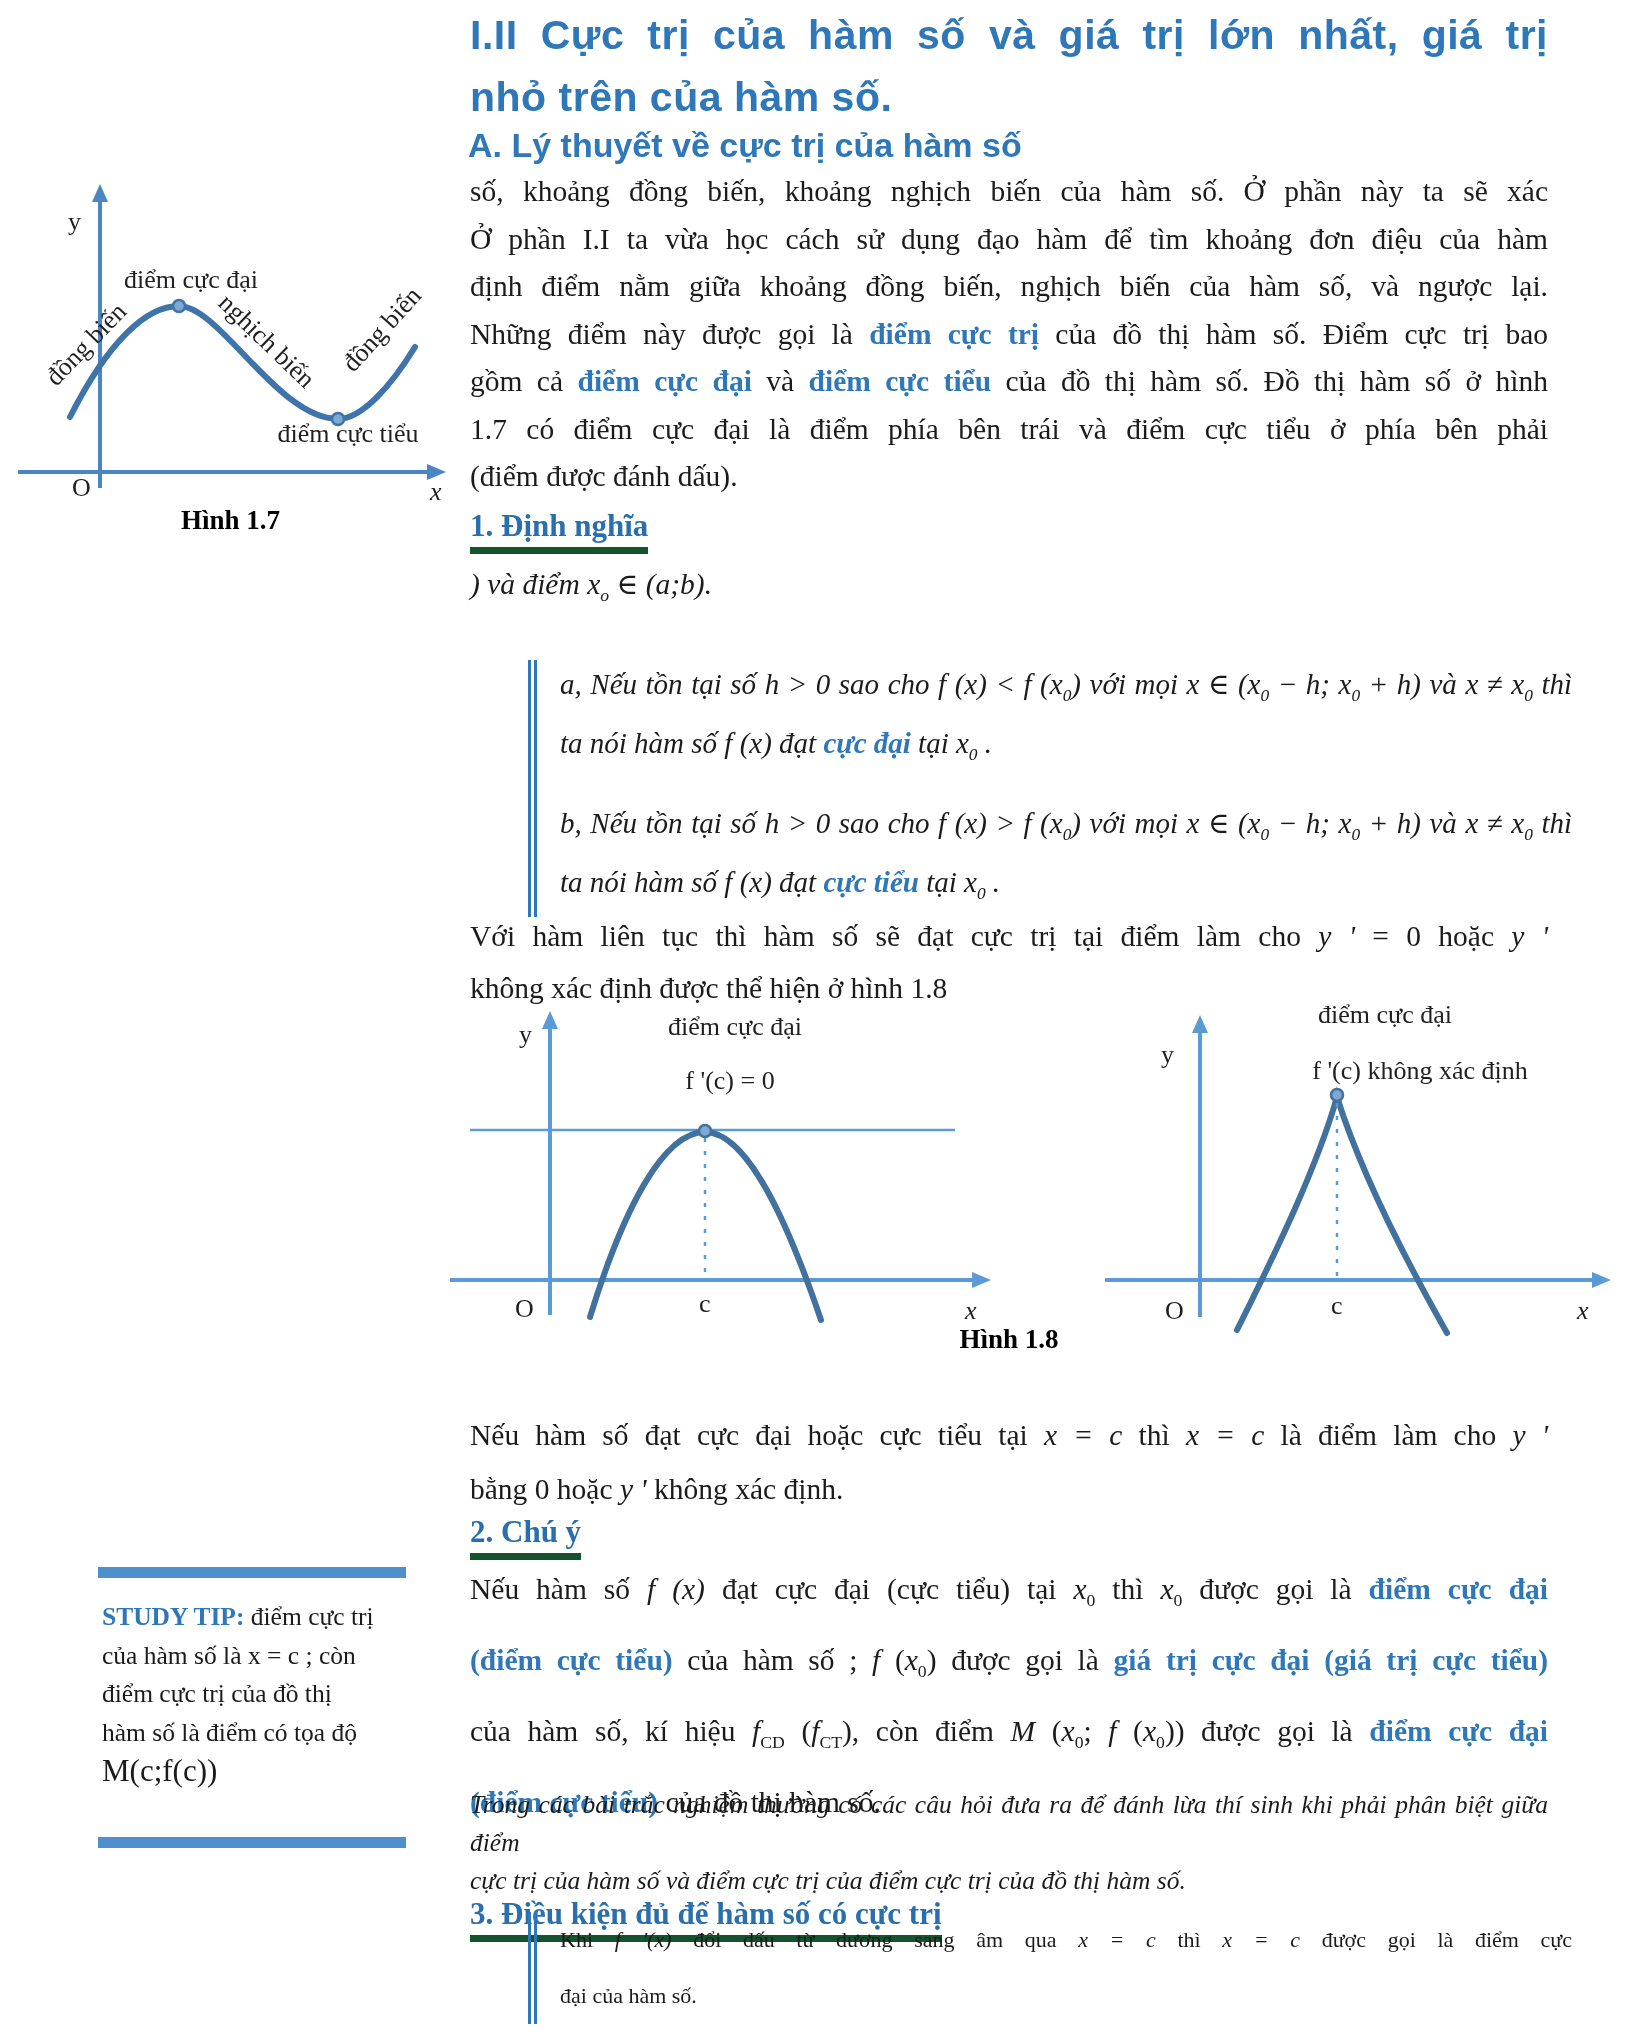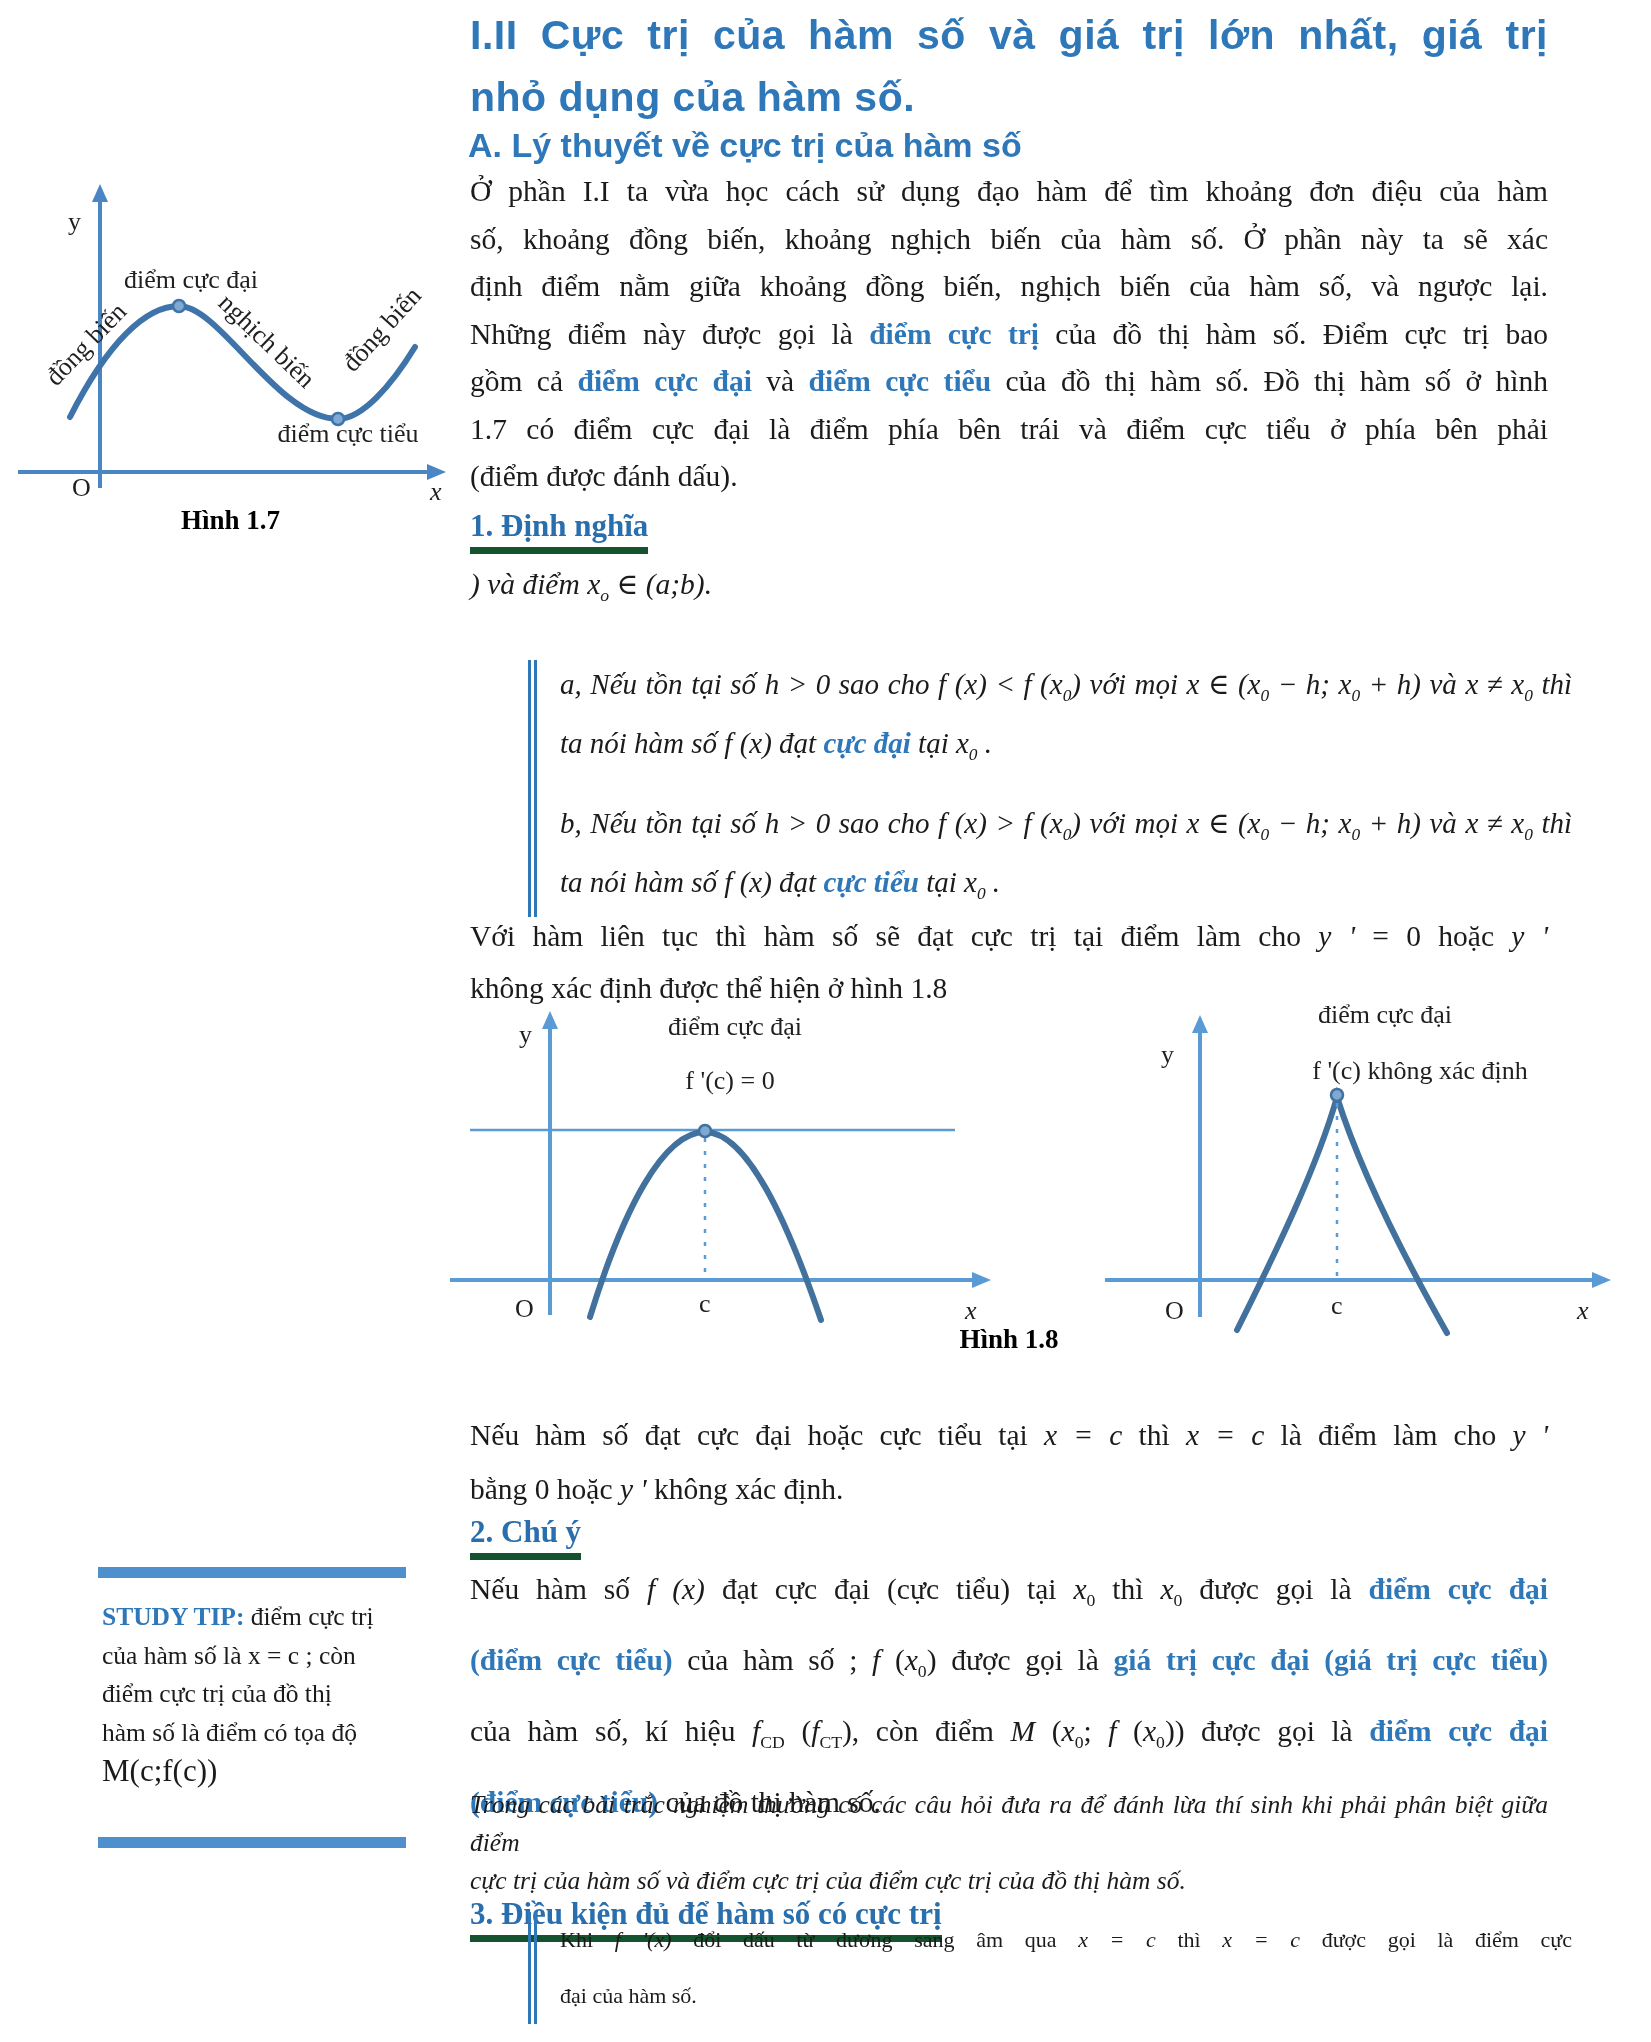--- a/index.html
+++ b/index.html
@@ -82,27 +82,27 @@
     <text x="0" y="0" text-anchor="middle" transform="translate(84,214) rotate(-46)">đồng biến</text>
     <text x="0" y="0" text-anchor="middle" transform="translate(253,211) rotate(44)">nghịch biến</text>
     <text x="0" y="0" text-anchor="middle" transform="translate(380,199) rotate(-48)">đồng biến</text>
     <text x="64" y="360">O</text>
     <text x="422" y="364" font-style="italic">x</text>
   </svg>
   <div class="fig17cap cap">Hình 1.7</div>
 
   <div class="title just">
       <div class="line"><span>I.II Cực trị của hàm số và giá trị lớn nhất, giá trị</span></div>
-      <div class="line"><span>nhỏ dụng của hàm số.</span></div>
+      <div class="line"><span>nhỏ trên của hàm số.</span></div>
     </div>
   <div class="secA">A. Lý thuyết về cực trị của hàm số</div>
 
   <div class="p1 just">
+      <div class="line"><span>số, khoảng đồng biến, khoảng nghịch biến của hàm số. Ở phần này ta sẽ xác</span></div>
       <div class="line"><span>Ở phần I.I ta vừa học cách sử dụng đạo hàm để tìm khoảng đơn điệu của hàm</span></div>
-      <div class="line"><span>số, khoảng đồng biến, khoảng nghịch biến của hàm số. Ở phần này ta sẽ xác</span></div>
       <div class="line"><span>định điểm nằm giữa khoảng đồng biến, nghịch biến của hàm số, và ngược lại.</span></div>
       <div class="line"><span>Những điểm này được gọi là </span><span class="kb">điểm cực trị</span><span> của đồ thị hàm số. Điểm cực trị bao</span></div>
       <div class="line"><span>gồm cả </span><span class="kb">điểm cực đại</span><span> và </span><span class="kb">điểm cực tiểu</span><span> của đồ thị hàm số. Đồ thị hàm số ở hình</span></div>
       <div class="line"><span>1.7 có điểm cực đại là điểm phía bên trái và điểm cực tiểu ở phía bên phải</span></div>
       <div class="line"><span>(điểm được đánh dấu).</span></div>
     </div>
 
   <div class="h-num" id="h1"><span>1. Định nghĩa</span></div>
   <div class="defintro just">
       <div class="line"><span>) và điểm x</span><span class="sub">o</span><span> ∈ (a;b).</span></div>

